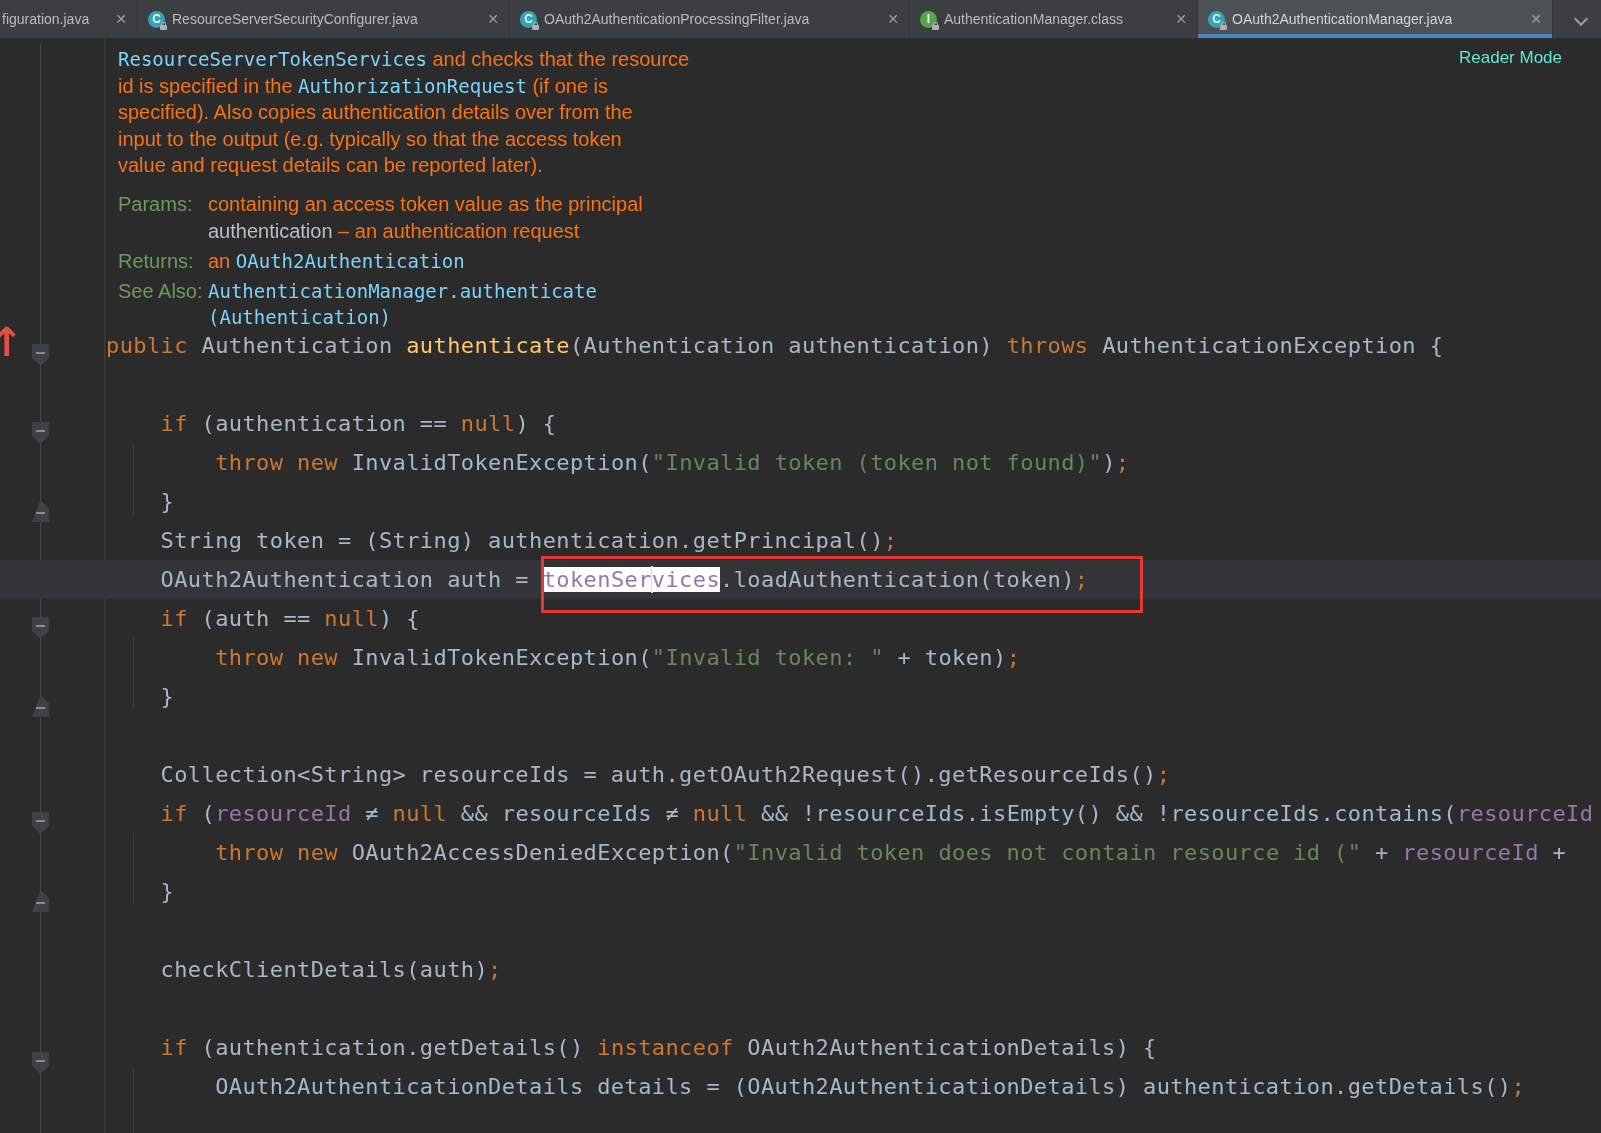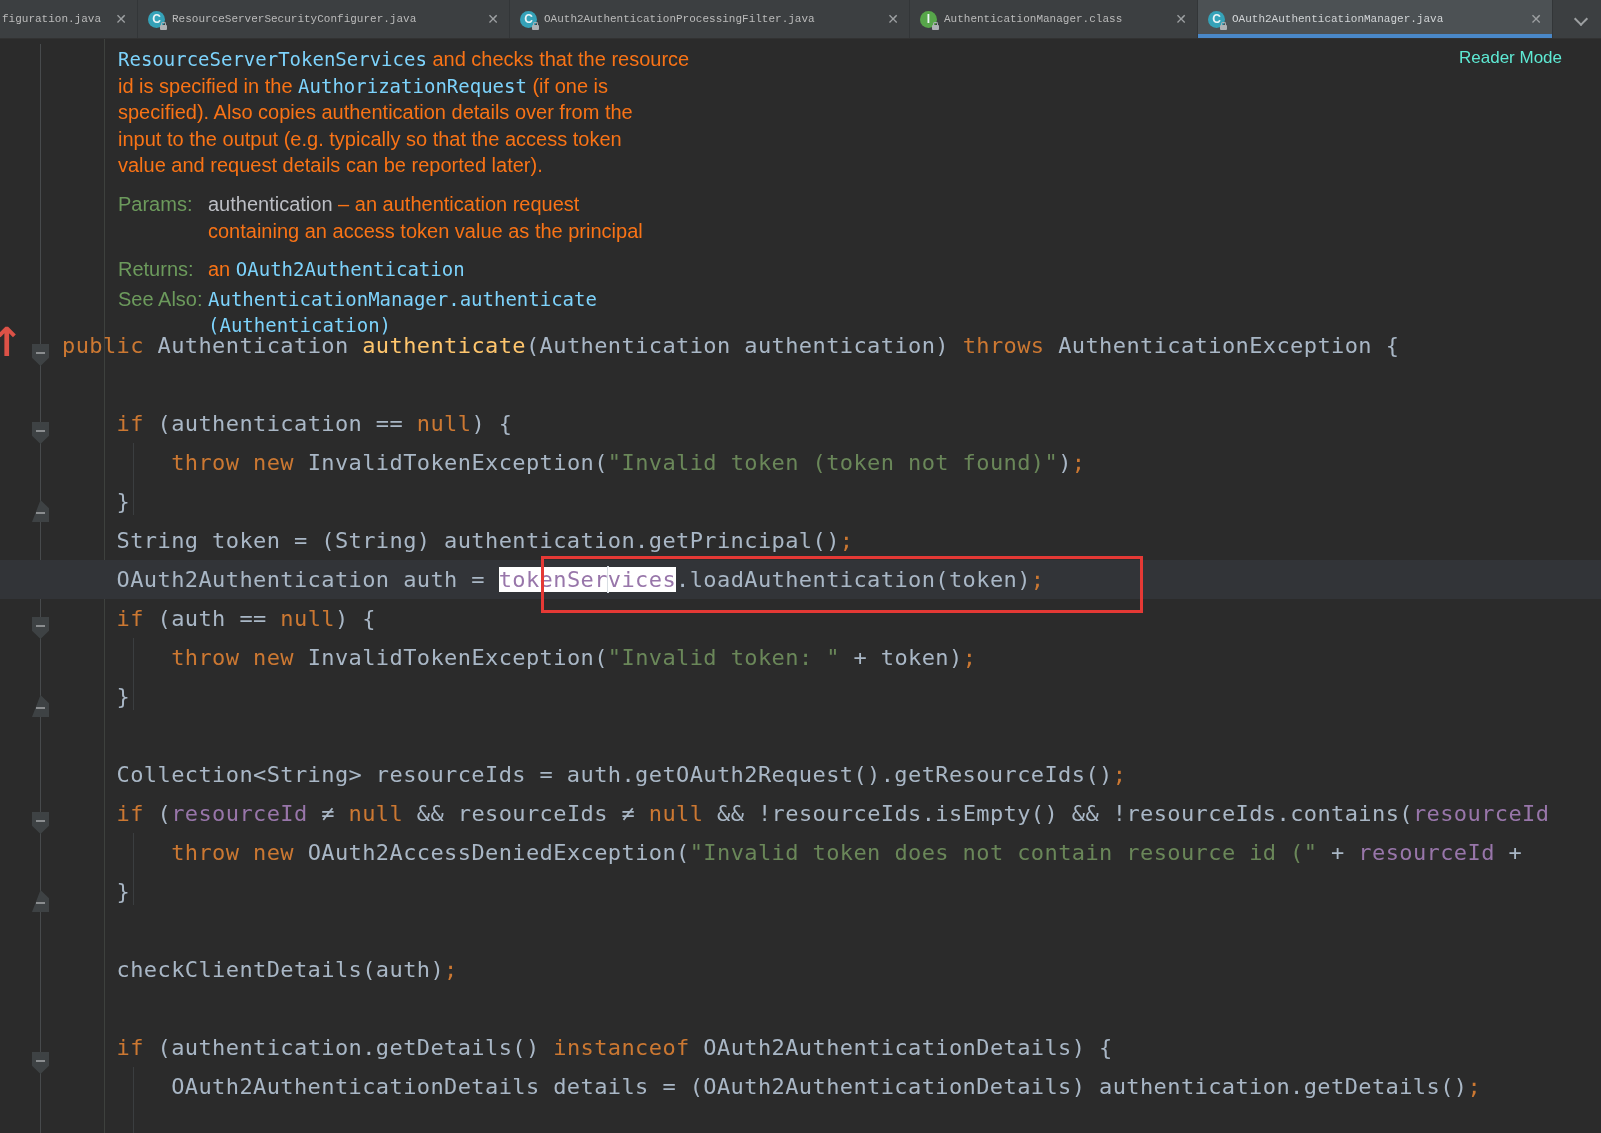--- a/index.html
+++ b/index.html
@@ -9,21 +9,21 @@
   }
   
   .tabbar{position:absolute;left:0;top:0;width:1601px;height:38px;background:#3C3F41;border-bottom:1px solid #323232;display:flex;align-items:stretch;}
   .tabs{display:flex;align-items:stretch;height:38px;}
   .tab{position:relative;display:flex;align-items:center;gap:7px;padding:0 10px;box-sizing:border-box;border-right:1px solid #333638;overflow:hidden;white-space:nowrap;cursor:default;}
   .tab-0{width:138px;padding-left:2px;}
   .tab-1{width:372px;}
   .tab-2{width:400px;}
   .tab-3{width:288px;}
   .tab-4{width:355px;}
-  .tab .tlabel{font-size:11px;color:#BBBBBB;overflow:hidden;font-family:Liberation Mono, monospace;}
+  .tab .tlabel{font-size:14px;color:#BBBBBB;overflow:hidden;}
   .tab.active{background:#4C5154;}
   .tab.active .tlabel{color:#D2D5D7;}
   .tab.active::after{content:"";position:absolute;left:0;right:0;bottom:0;height:4px;background:#4A88C8;}
   .tclose{margin-left:auto;color:#9DA0A2;font-size:14px;line-height:14px;}
   .ficon{position:relative;flex:0 0 auto;width:17px;height:17px;border-radius:50%;color:#EAF4F6;font-size:12px;font-weight:bold;display:flex;align-items:center;justify-content:center;}
   .ficon.class{background:#35A2B8;}
   .ficon.interface{background:#57A64A;}
   .lock{position:absolute;right:-2px;bottom:-2px;width:7px;height:5px;background:#AEB2B5;border-radius:1px;}
   .lock::before{content:"";position:absolute;left:1px;top:-3px;width:3px;height:3px;border:1px solid #AEB2B5;border-bottom:none;border-radius:2px 2px 0 0;}
   .tab-overflow{margin-left:auto;align-self:center;margin-right:14px;width:12px;height:12px;position:relative;}
@@ -41,25 +41,25 @@
   .redarrow{position:absolute;left:-10px;top:322px;font-family:"DejaVu Sans",sans-serif;font-weight:bold;font-size:40px;color:#DC5247;line-height:40px;}
   
   .doc{position:absolute;left:118px;top:46px;width:700px;font-size:20px;line-height:26.6px;}
   .dc-line{white-space:nowrap;}
   .dc-text{color:#f97316;}
   .dc-param{color:#BCBEC4;}
   .dc-code{color:#7dd3fc;font-family:"DejaVu Sans Mono","Liberation Mono",monospace;font-size:19px;}
   .dc-row{display:flex;}
   .dc-label{flex:0 0 90px;color:#6C9A5C;}
   .dc-row.params{margin-top:12px;}
-  .dc-row.returns{margin-top:12px;}
+  .dc-row.returns{margin-top:4px;}
   .dc-row.seealso{margin-top:3px;}
   
   .code{position:absolute;left:0;top:326px;width:1601px;}
-  .code-line{height:39px;line-height:39px;padding-left:62px;white-space:pre;
+  .code-line{height:39px;line-height:39px;padding-left:106px;white-space:pre;
     font-family:"DejaVu Sans Mono","Liberation Mono",monospace;font-size:22px;letter-spacing:0.4px;}
   .code-line.caret-line{background:#323438;}
   .tk-kw{color:#CC7832;}
   .tk-pl{color:#A9B7C6;}
   .tk-me{color:#FFC66D;}
   .tk-st{color:#6A8759;}
   .tk-fi{color:#9876AA;}
   .tk-hl{background:#ffffff;}
   .caret{display:inline-block;width:2px;height:27px;background:#D8DEE3;vertical-align:-6px;margin:0 -1px;}
   .redbox{position:absolute;left:541px;top:556px;width:602px;height:57px;border:3px solid #E53935;box-sizing:border-box;z-index:5;}
@@ -124,22 +124,22 @@
         <div class="dc-line"><span class="dc-code">ResourceServerTokenServices</span><span class="dc-text"> and checks that the resource</span></div>
         <div class="dc-line"><span class="dc-text">id is specified in the </span><span class="dc-code">AuthorizationRequest</span><span class="dc-text"> (if one is</span></div>
         <div class="dc-line"><span class="dc-text">specified). Also copies authentication details over from the</span></div>
         <div class="dc-line"><span class="dc-text">input to the output (e.g. typically so that the access token</span></div>
         <div class="dc-line"><span class="dc-text">value and request details can be reported later).</span></div>
       </div>
     <div id="doc-sections">
         <div class="dc-row params">
           <span class="dc-label">Params:</span>
           <div>
+            <div class="dc-line"><span class="dc-text">containing an access token value as the principal</span></div>
             <div class="dc-line"><span class="dc-param">authentication</span><span class="dc-text"> – an authentication request</span></div>
-            <div class="dc-line"><span class="dc-text">containing an access token value as the principal</span></div>
           </div>
         </div>
         <div class="dc-row returns">
           <span class="dc-label">Returns:</span>
           <div>
             <div class="dc-line"><span class="dc-text">an </span><span class="dc-code">OAuth2Authentication</span></div>
           </div>
         </div>
         <div class="dc-row seealso">
           <span class="dc-label">See Also:</span>

